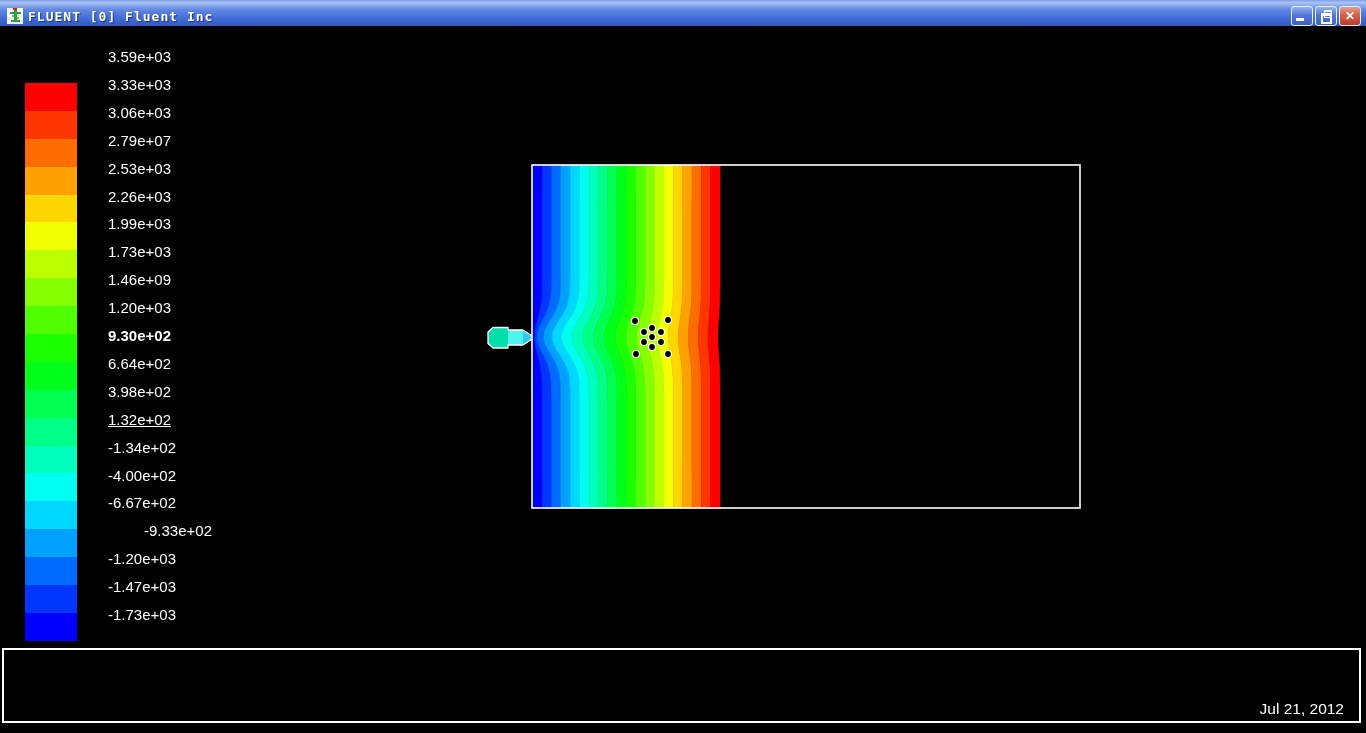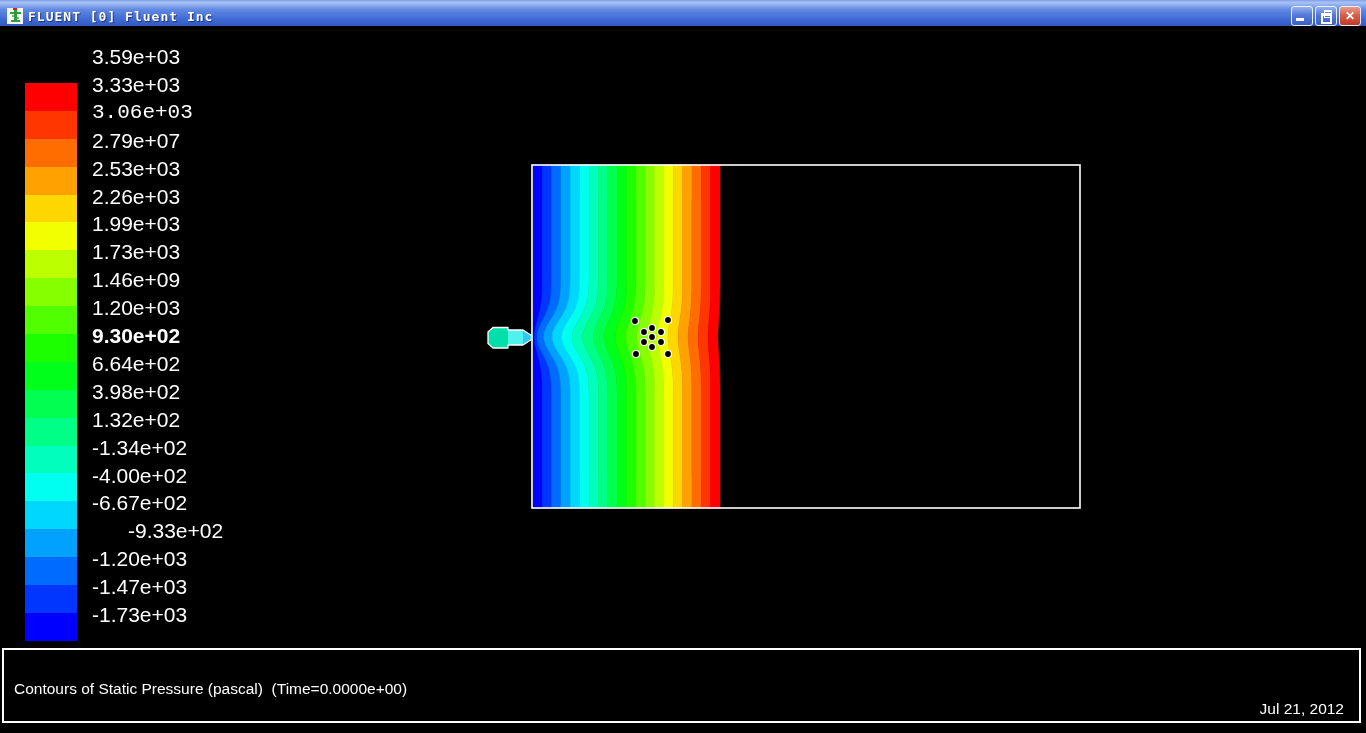--- a/index.html
+++ b/index.html
@@ -40,22 +40,22 @@
   .win-btn.close::after{
     content:"\2715";position:absolute;left:0;top:0;width:100%;height:100%;
     color:#fff;font-size:12px;font-weight:bold;line-height:19px;text-align:center;
   }
   
   .canvas{position:absolute;left:0;top:26px;width:1366px;height:707px;background:#000;}
   
   #legend-swatches{position:absolute;left:25px;top:57px;width:52px;}
   .swatch{width:52px;height:27.9px;}
   .legend-label{
-    position:absolute;left:92px;height:18px;line-height:18px;
-    color:#fff;font-size:21px;white-space:nowrap;
+    position:absolute;left:108px;height:18px;line-height:18px;
+    color:#fff;font-size:15px;white-space:nowrap;
   }
   
   #plot-svg{position:absolute;left:0;top:0;pointer-events:none;}
   
   .caption-box{
     position:absolute;left:2px;top:648px;width:1359px;height:75px;box-sizing:border-box;
     border:2px solid #fff;color:#fff;font-size:15.5px;
   }
   .caption-left{position:absolute;left:10px;top:30px;white-space:pre;}
   .caption-right{position:absolute;right:15px;top:9px;text-align:right;line-height:20px;white-space:pre;}
@@ -102,32 +102,32 @@
       <div class="swatch" style="background: rgb(0, 255, 241);"></div>
       <div class="swatch" style="background: rgb(0, 215, 255);"></div>
       <div class="swatch" style="background: rgb(0, 161, 255);"></div>
       <div class="swatch" style="background: rgb(0, 108, 255);"></div>
       <div class="swatch" style="background: rgb(0, 54, 255);"></div>
       <div class="swatch" style="background: rgb(0, 0, 255);"></div>
     </div>
   <div id="legend-labels">
       <div class="legend-label" style="top: 22px;">3.59e+03</div>
       <div class="legend-label" style="top: 49.9px;">3.33e+03</div>
-      <div class="legend-label" style="top: 77.8px; font-family: Liberation Mono, monospace;">3.06e+03</div>
+      <div class="legend-label" style="top: 77.8px;">3.06e+03</div>
       <div class="legend-label" style="top: 105.7px;">2.79e+07</div>
       <div class="legend-label" style="top: 133.6px;">2.53e+03</div>
       <div class="legend-label" style="top: 161.5px;">2.26e+03</div>
       <div class="legend-label" style="top: 189.4px;">1.99e+03</div>
       <div class="legend-label" style="top: 217.3px;">1.73e+03</div>
       <div class="legend-label" style="top: 245.2px;">1.46e+09</div>
       <div class="legend-label" style="top: 273.1px;">1.20e+03</div>
       <div class="legend-label" style="top: 301px; font-weight: bold;">9.30e+02</div>
       <div class="legend-label" style="top: 328.9px;">6.64e+02</div>
       <div class="legend-label" style="top: 356.8px;">3.98e+02</div>
-      <div class="legend-label" style="top: 384.7px;">1.32e+02</div>
+      <div class="legend-label" style="top: 384.7px; text-decoration: underline;">1.32e+02</div>
       <div class="legend-label" style="top: 412.6px;">-1.34e+02</div>
       <div class="legend-label" style="top: 440.5px;">-4.00e+02</div>
       <div class="legend-label" style="top: 468.4px;">-6.67e+02</div>
       <div class="legend-label" style="top: 496.3px; margin-left: 36px;">-9.33e+02</div>
       <div class="legend-label" style="top: 524.2px;">-1.20e+03</div>
       <div class="legend-label" style="top: 552.1px;">-1.47e+03</div>
       <div class="legend-label" style="top: 580px;">-1.73e+03</div>
     </div>
 </div>
 
@@ -170,18 +170,17 @@
       <circle cx="644" cy="342" r="3.5" fill="#000000" stroke="#ffffff" stroke-width="1.2"></circle>
       <circle cx="644" cy="332" r="3.5" fill="#000000" stroke="#ffffff" stroke-width="1.2"></circle>
       <circle cx="635" cy="321" r="3.5" fill="#000000" stroke="#ffffff" stroke-width="1.2"></circle>
       <circle cx="668" cy="320" r="3.5" fill="#000000" stroke="#ffffff" stroke-width="1.2"></circle>
       <circle cx="636" cy="354" r="3.5" fill="#000000" stroke="#ffffff" stroke-width="1.2"></circle>
       <circle cx="668" cy="354" r="3.5" fill="#000000" stroke="#ffffff" stroke-width="1.2"></circle>
     </g>
 </svg>
 
 <div class="caption-box">
-  <div class="caption-left">Contours of Static Pressure (pascal)  (Time=0.0000e+00)</div>
   <div class="caption-right">
     <div>Jul 21, 2012</div>
     
   </div>
 </div>
 
 </body></html>

